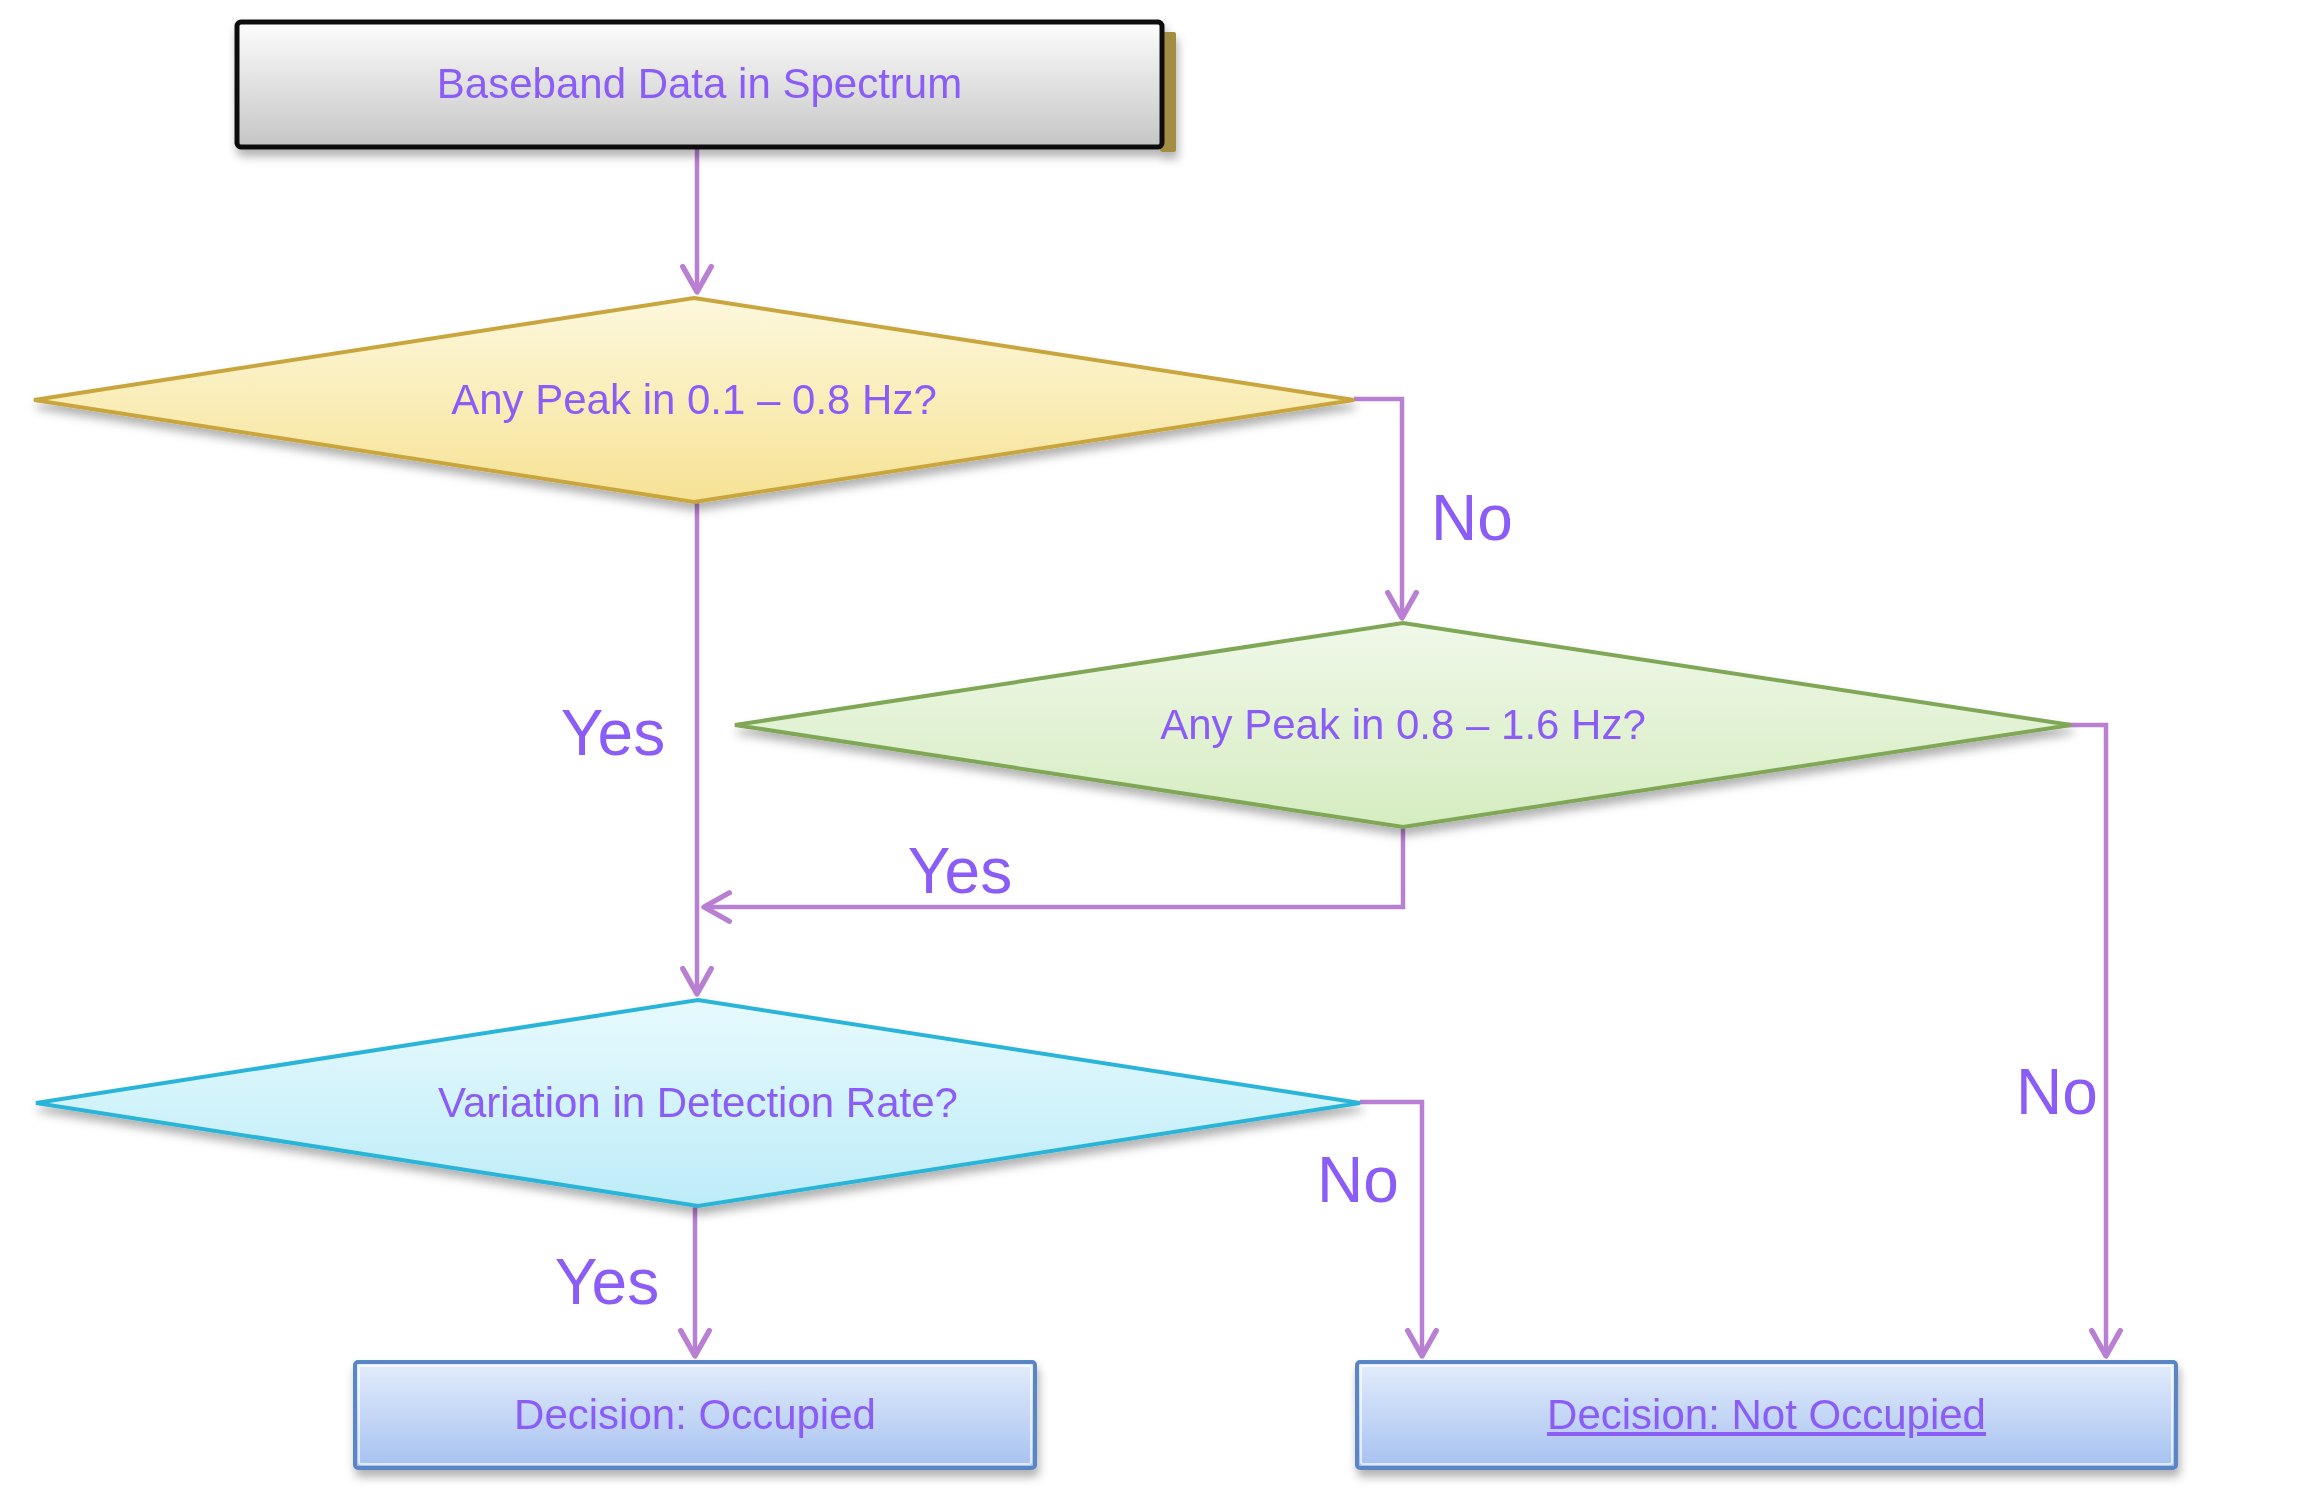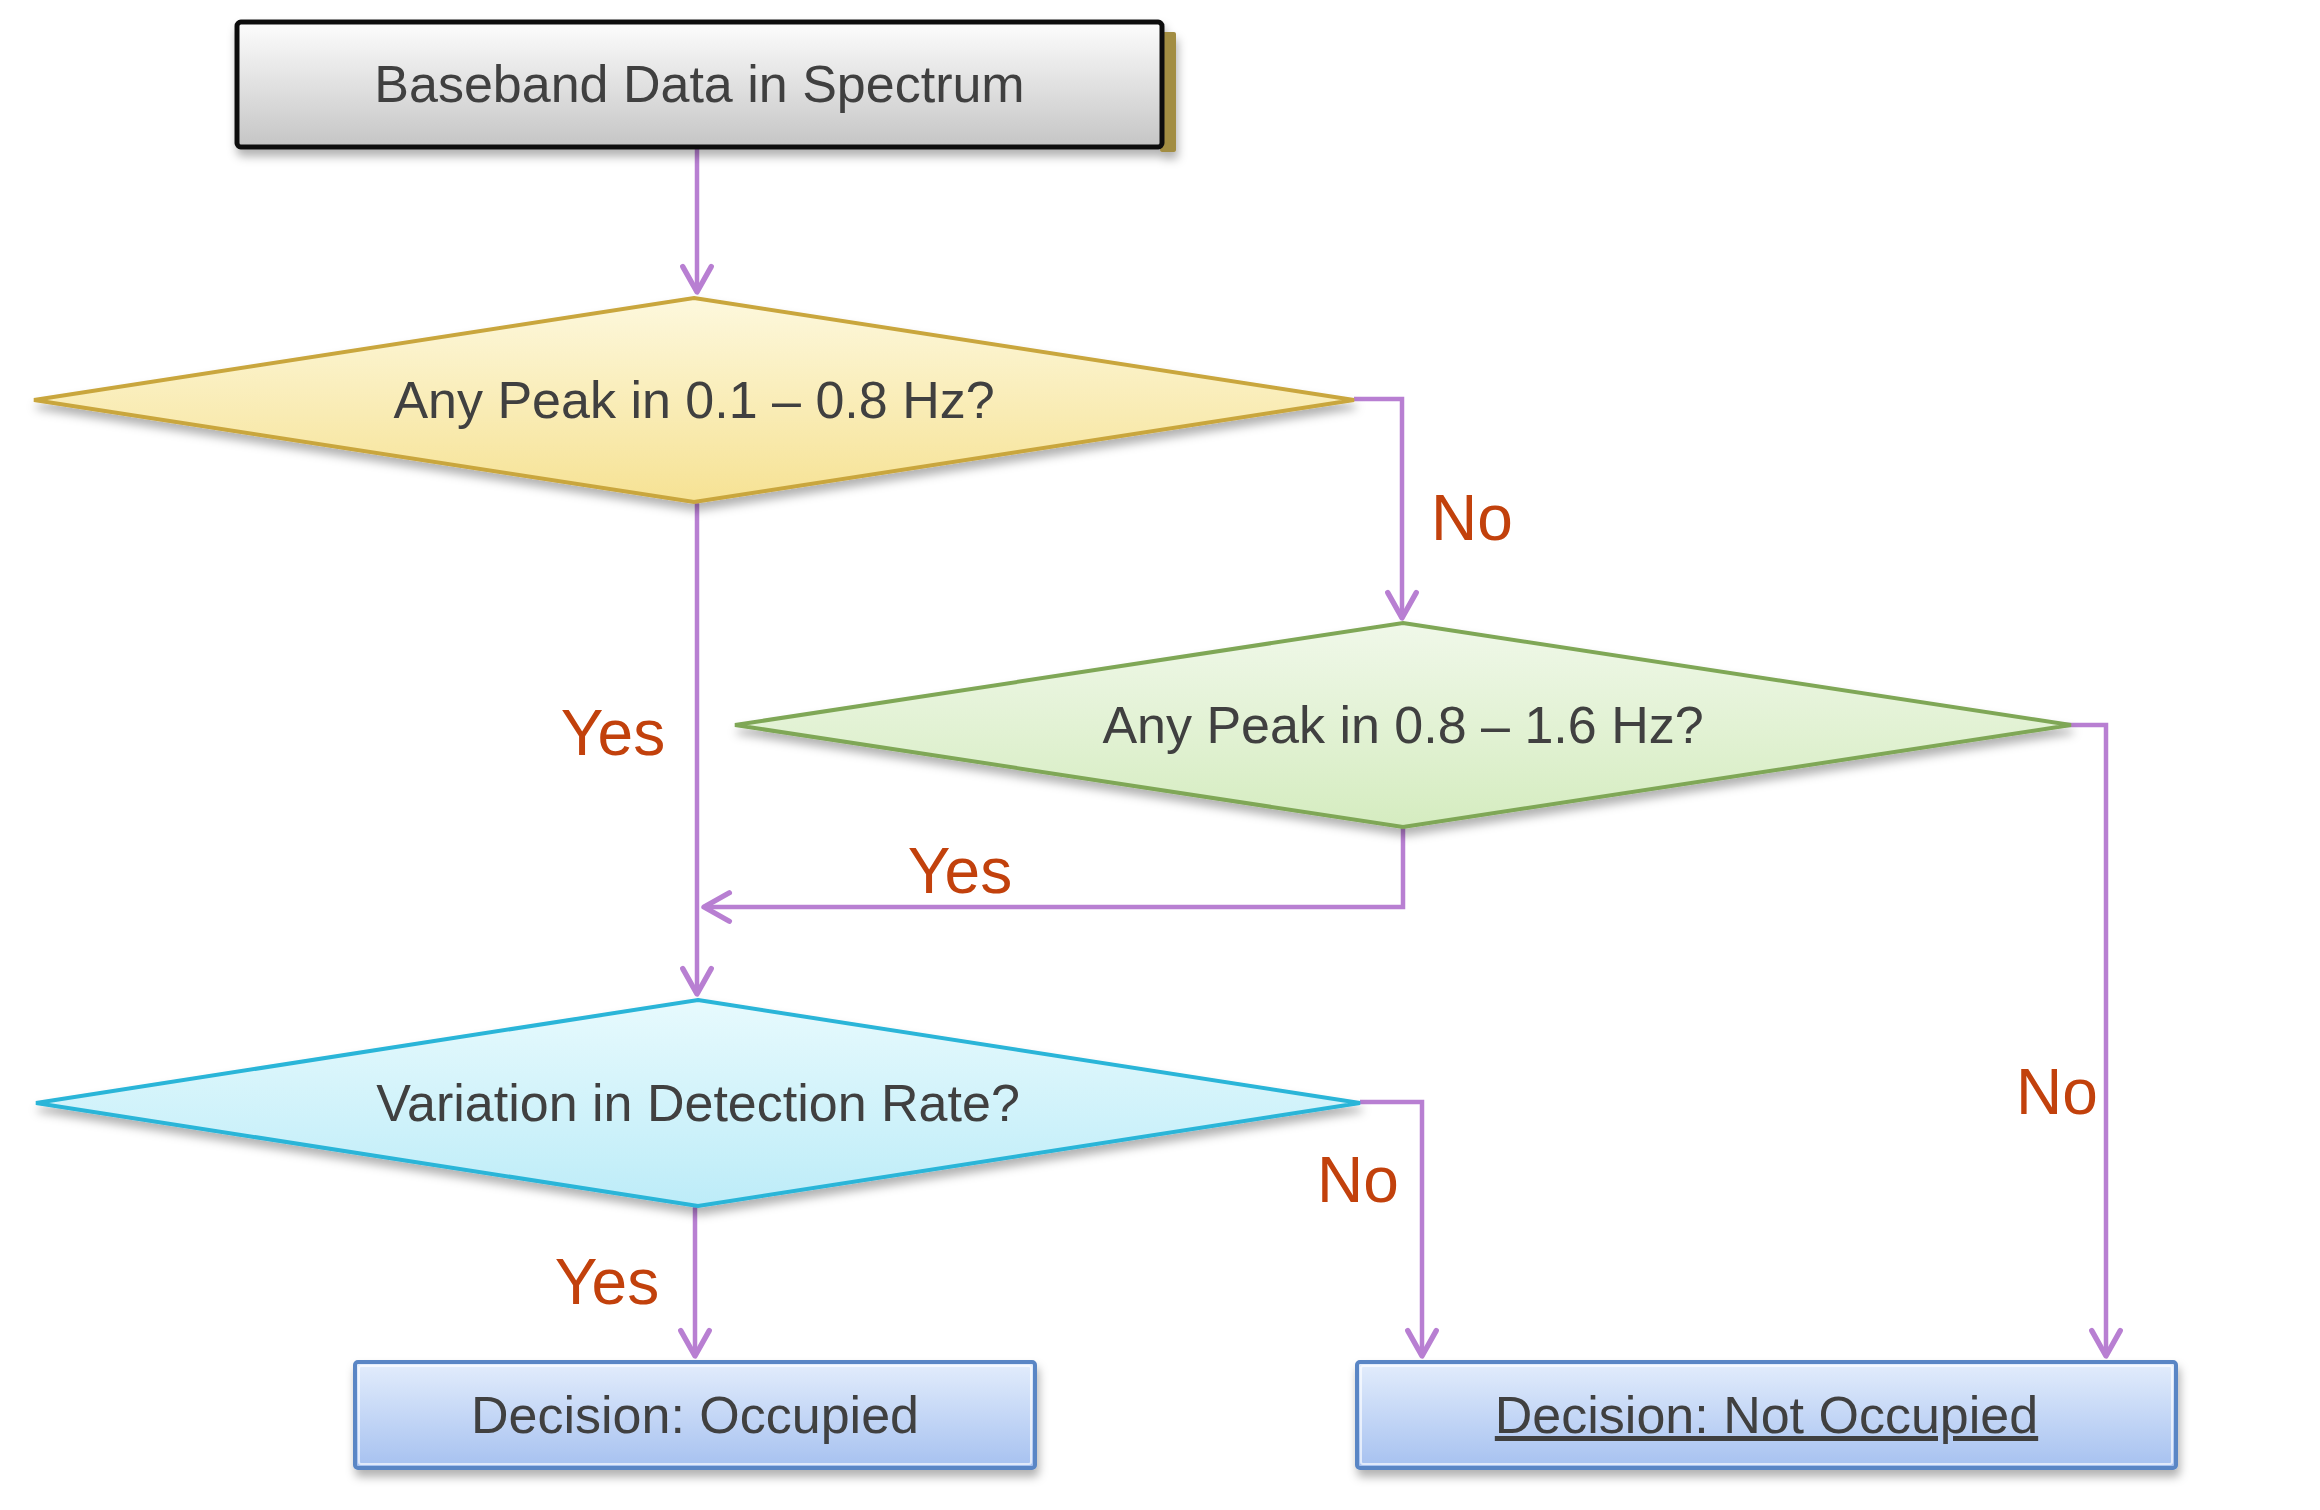--- a/index.html
+++ b/index.html
@@ -8,29 +8,29 @@
     width:2320px;height:1510px;
     background:#ffffff;
     overflow:hidden;
     font-family:"Liberation Sans", sans-serif;
   }
   .shape-layer{position:absolute;left:0;top:0;width:2320px;height:1510px;}
   .node-label{
     position:absolute;
     display:flex;align-items:center;justify-content:center;
     text-align:right;
-    color:#404040;
-    font-size:52px;
+    color:#8b5cf6;
+    font-size:42px;
     line-height:1.05;
     pointer-events:none;
   }
   .edge-label{
     position:absolute;
     display:flex;align-items:center;justify-content:center;
-    color:#c2410c;
+    color:#8b5cf6;
     font-size:64px;
     pointer-events:none;
   }
   
   .lbl-start        {left:237px;  top:22px;   width:925px;  height:125px;}
   .lbl-peak-lf      {left:194px;  top:298px;  width:1000px; height:204px;}
   .lbl-peak-hf      {left:903px;  top:623px;  width:1000px; height:204px;}
   .lbl-variation    {left:198px;  top:1000px; width:1000px; height:206px;}
   .lbl-occupied     {left:355px;  top:1362px; width:680px;  height:106px;}
   .lbl-not-occupied {left:1357px; top:1362px; width:819px;  height:106px;text-decoration:underline;}

